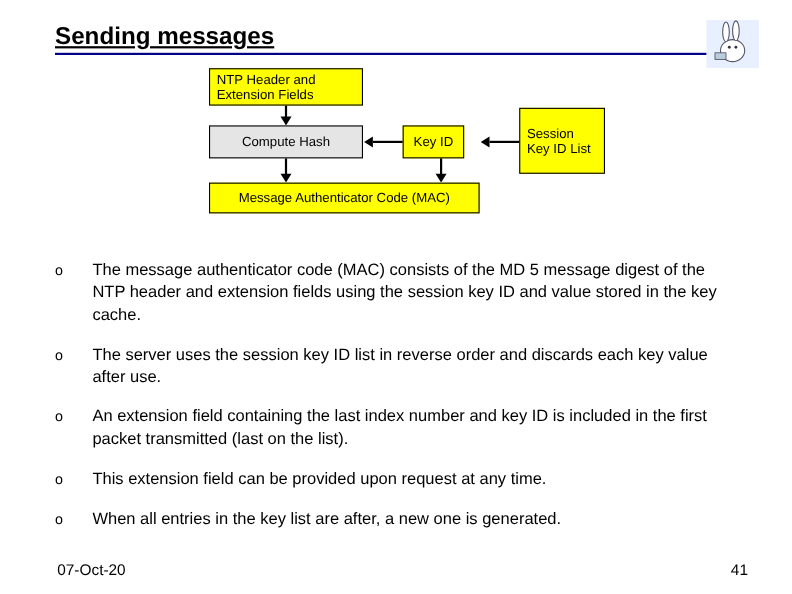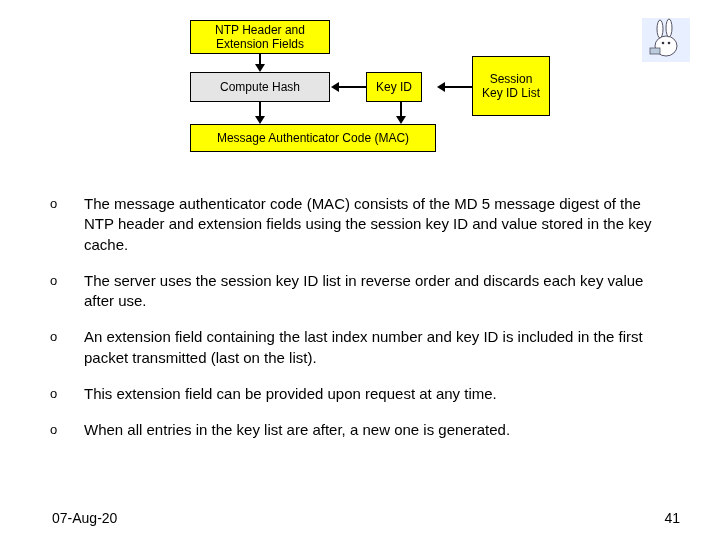--- a/index.html
+++ b/index.html
@@ -47,21 +47,21 @@
     margin-bottom: 14px;
   }
   .box {
     position: absolute;
     border: 1.5px solid #000;
     background: #ffff00;
     font-size: 12px;
     display: flex;
     align-items: center;
     justify-content: center;
-    text-align: center;
+    text-align: left;
     padding: 2px 6px;
     line-height: 1.2;
   }
   .box-green { background: #e5e5e5; }
   .arrow-line-v {
     position: absolute;
     width: 2px;
     background: #000;
   }
   .arrow-line-h {
@@ -109,20 +109,23 @@
     justify-content: space-between;
     font-size: 14px;
     color: #000;
   }
 </style>
 </head>
 <body>
 
 <div class="slide">
 
+  <div class="title-wrap">
+    <div class="title">Sending messages</div>
+  </div>
 
   <svg class="logo" viewBox="0 0 48 44">
     <rect x="0" y="0" width="48" height="44" fill="#e8f0ff"></rect>
     <ellipse cx="24" cy="28" rx="11" ry="10" fill="#fff" stroke="#556" stroke-width="1"></ellipse>
     <ellipse cx="18" cy="11" rx="3" ry="9" fill="#fff" stroke="#556" stroke-width="1"></ellipse>
     <ellipse cx="27" cy="10" rx="3" ry="9" fill="#fff" stroke="#556" stroke-width="1"></ellipse>
     <circle cx="21" cy="25" r="1.3" fill="#334"></circle>
     <circle cx="27" cy="25" r="1.3" fill="#334"></circle>
     <rect x="8" y="30" width="10" height="6" fill="#bcd" stroke="#556" stroke-width="0.8"></rect>
   </svg>
@@ -172,17 +175,17 @@
       <div class="bullet-mark">o</div>
       <div class="bullet-text">This extension field can be provided upon request at any time.</div>
     </div>
     <div class="bullet-row">
       <div class="bullet-mark">o</div>
       <div class="bullet-text">When all entries in the key list are after, a new one is generated.</div>
     </div>
   </div>
 
   <div class="footer">
-    <span>07-Aug-20</span>
+    <span>07-Oct-20</span>
     <span>41</span>
   </div>
 
 </div>
 
 </body></html>

